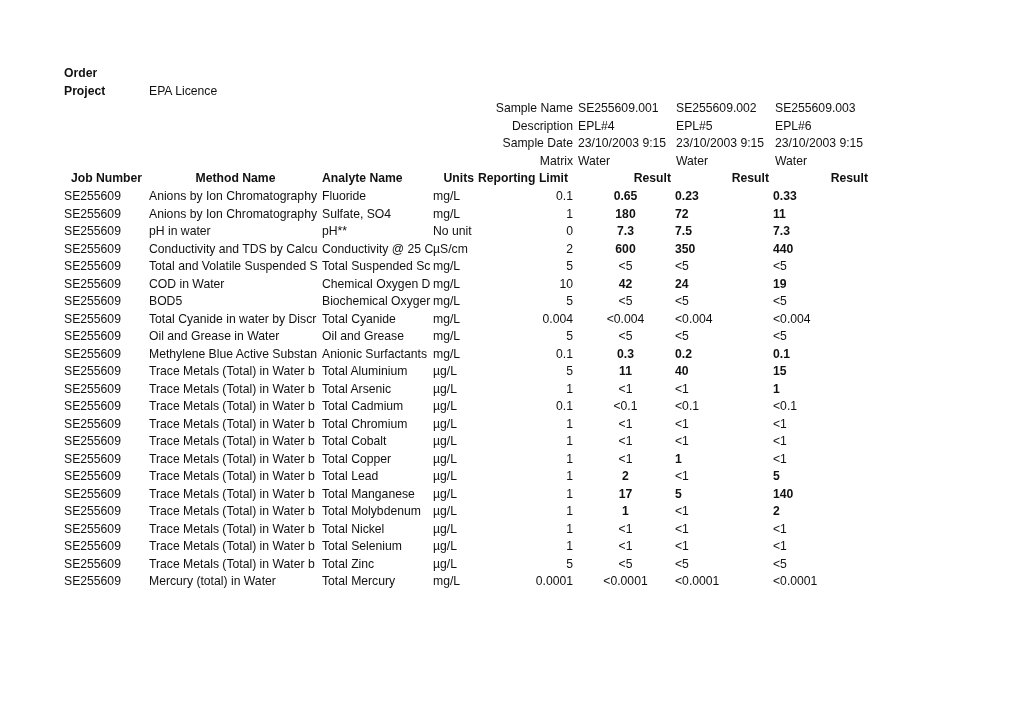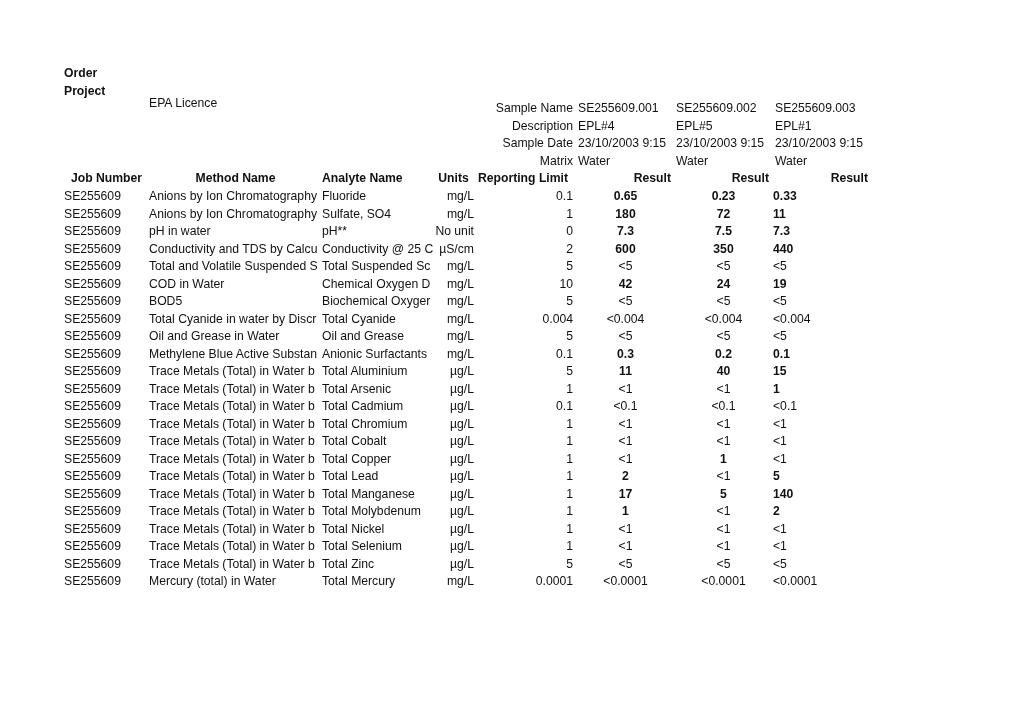--- a/index.html
+++ b/index.html
@@ -1,33 +1,33 @@
 <!DOCTYPE html>
 <html><head>
 <meta charset="utf-8">
 <style>
   html, body { margin: 0; padding: 0; background: #ffffff; }
   body { width: 1024px; height: 724px; position: relative; overflow: hidden;
          font-family: "Liberation Sans", sans-serif; font-size: 12.2px; color: #111; }
   .abs { position: absolute; white-space: nowrap; overflow: hidden; line-height: 17px; }
   .label-order { left: 64px; top: 65px; font-weight: bold; }
   .label-project { left: 64px; top: 83px; font-weight: bold; }
-  .project-val { left: 149px; top: 95px; }
+  .project-val { left: 149px; top: 83px; }
   .meta-label { width: 200px; left: 373px; text-align: right; font-weight: normal; }
   .meta-val { width: 97px; }
   .hdr { top: 170px; font-weight: bold; }
   .row { position: absolute; left: 0; width: 1024px; height: 17.5px; text-decoration: underline; }
   .cell { position: absolute; top: 0; white-space: nowrap; overflow: hidden; line-height: 17px; }
   .c-job { left: 64px; width: 85px; }
   .c-method { left: 149px; width: 173px; }
   .c-analyte { left: 322px; width: 111px; }
-  .c-units { left: 433px; width: 41px; text-align: right; }
+  .c-units { left: 433px; width: 41px; }
   .c-rl { left: 474px; width: 99px; text-align: right; }
   .c-r1 { left: 577px; width: 97px; text-align: center; }
-  .c-r2 { left: 675px; width: 97px; text-align: center; }
+  .c-r2 { left: 675px; width: 97px; text-align: left; }
   .c-r3 { left: 773px; width: 97px; }
   .det { font-weight: bold; }
 </style>
 </head>
 <body>
 
 <div class="abs label-order">Order</div>
 <div class="abs label-project">Project</div>
 <div class="abs project-val">EPA Licence</div>
 
@@ -41,30 +41,30 @@
   <div class="abs meta-val" style="top:118px;left:578px">EPL#4</div>
   <div class="abs meta-val" style="top:135px;left:578px">23/10/2003 9:15</div>
   <div class="abs meta-val" style="top:153px;left:578px">Water</div>
 
   <div class="abs meta-val" style="top:100px;left:676px">SE255609.002</div>
   <div class="abs meta-val" style="top:118px;left:676px">EPL#5</div>
   <div class="abs meta-val" style="top:135px;left:676px">23/10/2003 9:15</div>
   <div class="abs meta-val" style="top:153px;left:676px">Water</div>
 
   <div class="abs meta-val" style="top:100px;left:775px">SE255609.003</div>
-  <div class="abs meta-val" style="top:118px;left:775px">EPL#1</div>
+  <div class="abs meta-val" style="top:118px;left:775px">EPL#6</div>
   <div class="abs meta-val" style="top:135px;left:775px">23/10/2003 9:15</div>
   <div class="abs meta-val" style="top:153px;left:775px">Water</div>
 </div>
 
 <div>
   <div class="abs hdr" style="left:64px;width:85px;text-align:center">Job Number</div>
   <div class="abs hdr" style="left:149px;width:173px;text-align:center">Method Name</div>
   <div class="abs hdr" style="left:322px;width:111px;text-align:left">Analyte Name</div>
-  <div class="abs hdr" style="left:433px;width:41px;text-align:center">Units</div>
+  <div class="abs hdr" style="left:433px;width:41px;text-align:right">Units</div>
   <div class="abs hdr" style="left:474px;width:94px;text-align:right">Reporting Limit</div>
   <div class="abs hdr" style="left:577px;width:94px;text-align:right">Result</div>
   <div class="abs hdr" style="left:675px;width:94px;text-align:right">Result</div>
   <div class="abs hdr" style="left:773px;width:95px;text-align:right">Result</div>
 </div>
 
 <div id="table-body">
     <div class="row" style="top: 188px;">
       <div class="cell c-job">SE255609</div>
       <div class="cell c-method">Anions by Ion Chromatography</div>

